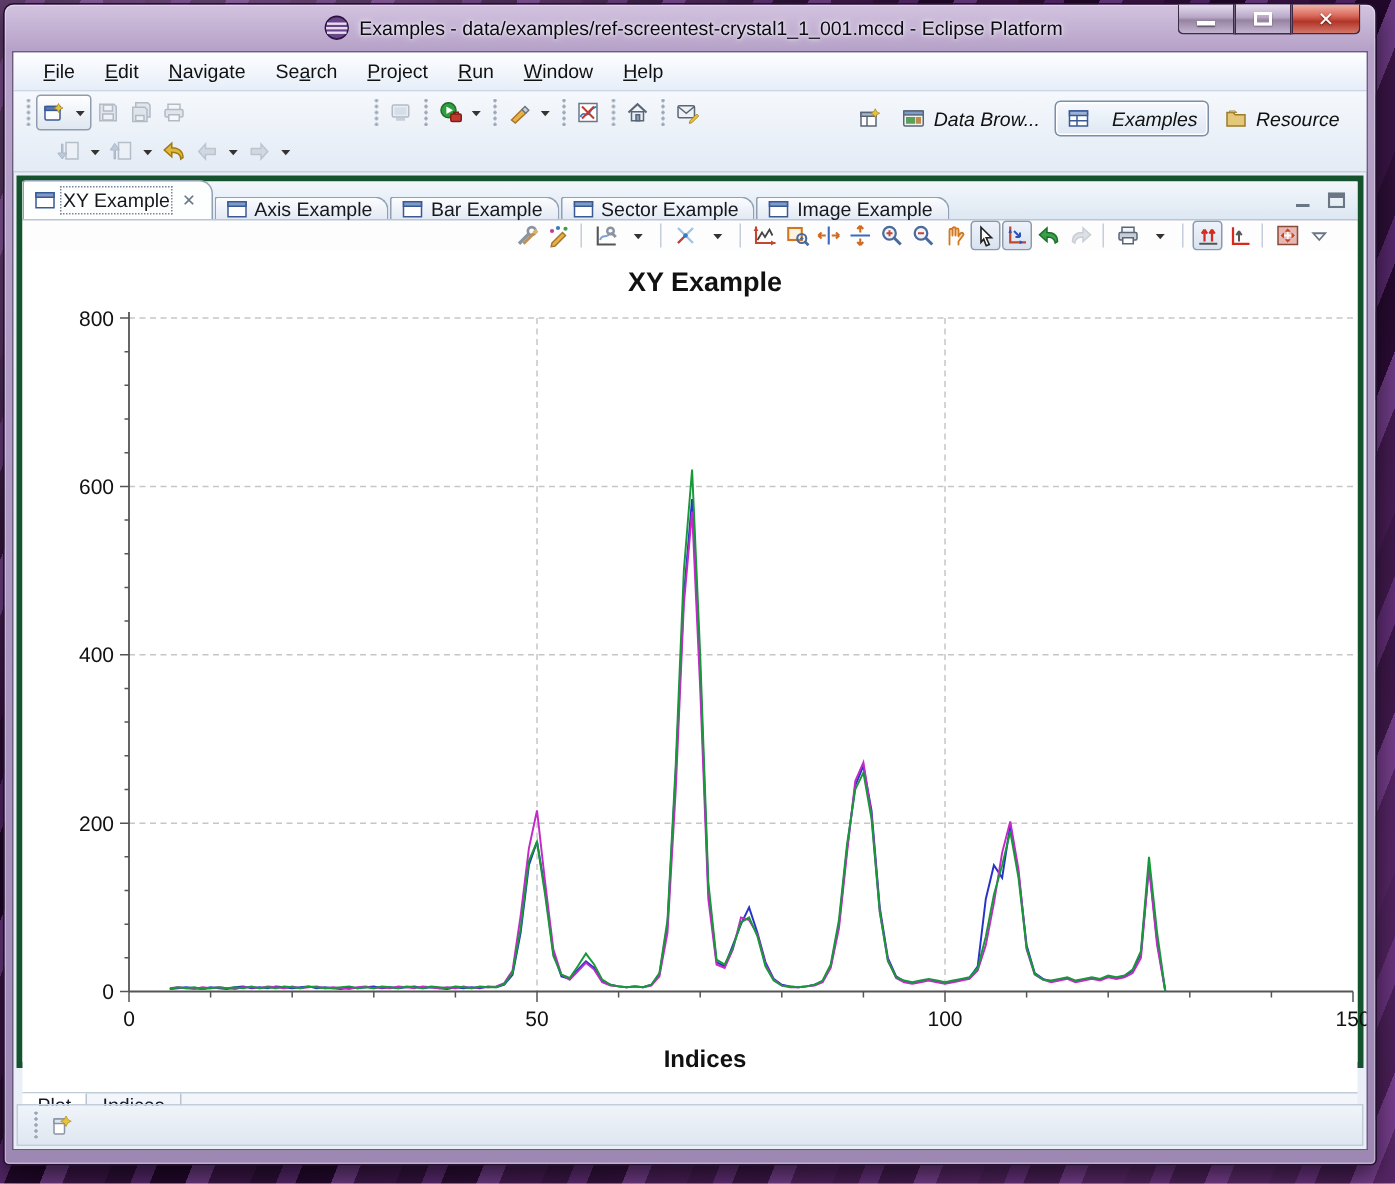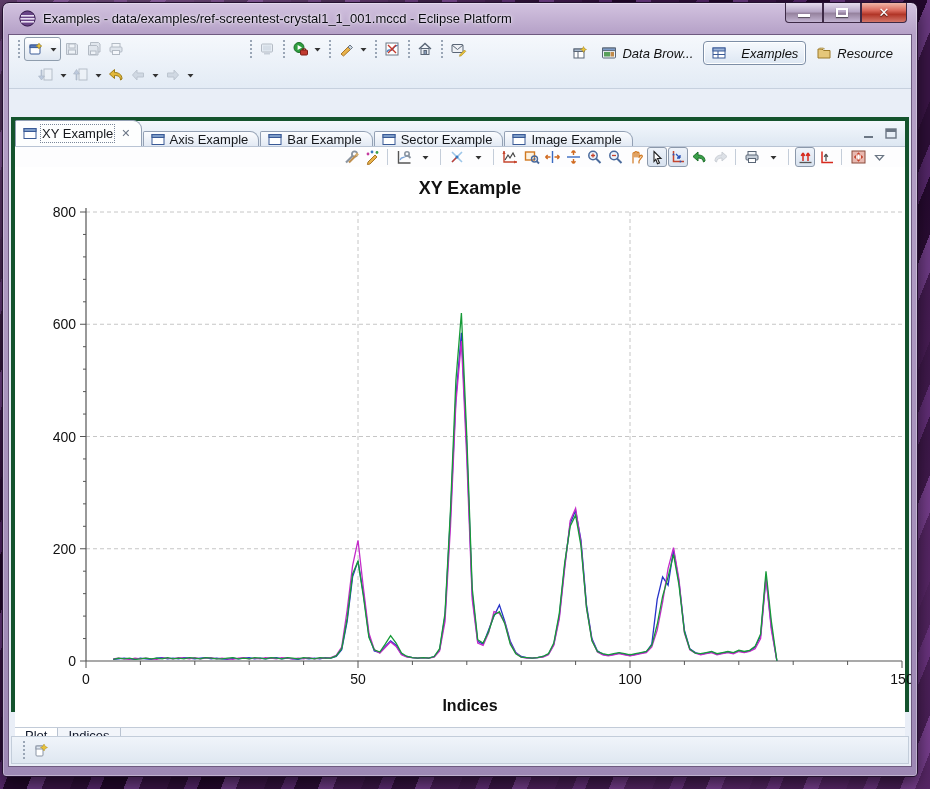--- a/index.html
+++ b/index.html
@@ -13,21 +13,21 @@
   }
   
   .win {
     position:absolute; left:2px; top:2px; width:916px; height:775px;
     border-radius:7px 7px 4px 4px;
     background:linear-gradient(180deg,#cdbcdc 0,#b4a0c6 28px,#a globalsized 0);
     background:linear-gradient(180deg,#d3c3e0 0,#b6a2c8 30px,#9d88b4 100%);
     border:1px solid #241030;
     box-shadow:0 0 0 1px rgba(255,255,255,.35) inset, 0 6px 18px rgba(0,0,0,.6);
   }
-  .titlebar { position:absolute; left:0; top:0; right:0; height:30px; display:flex; align-items:center; padding-left:16px; }
+  .titlebar { position:absolute; left:0; top:0; right:0; height:30px; display:flex; align-items:center; padding-left:4px;justify-content:center; }
   .title-text { font-size:13px; color:#0a0a12; margin-left:7px; text-shadow:0 0 5px rgba(255,255,255,.9),0 0 2px rgba(255,255,255,.9); white-space:nowrap; }
   .winbtns { position:absolute; right:10px; top:0; display:flex; }
   .winbtn {
     width:38px; height:20px; border:1px solid #3d2a46; border-top:none;
     background:linear-gradient(180deg,#e6ddee 0%,#b7a7c6 45%,#96839f 55%,#c3b4d2 100%);
     display:flex; align-items:center; justify-content:center;
     color:#fff; font-size:11px; text-shadow:0 1px 1px rgba(0,0,0,.6);
   }
   .winbtn:first-child { border-radius:0 0 0 4px; }
   .winbtn.close { width:46px; border-radius:0 0 4px 0;
@@ -108,20 +108,30 @@
       <div class="winbtn">
           <div class="maxglyph"></div>
         </div>
       <div class="winbtn close">
           <span class="closeglyph">✕</span>
         </div>
     </div>
   </div>
 
   <div class="winbody">
+    <div class="menubar">
+        <span class="menu-item"><u>F</u>ile</span>
+        <span class="menu-item"><u>E</u>dit</span>
+        <span class="menu-item"><u>N</u>avigate</span>
+        <span class="menu-item">Se<u>a</u>rch</span>
+        <span class="menu-item"><u>P</u>roject</span>
+        <span class="menu-item"><u>R</u>un</span>
+        <span class="menu-item"><u>W</u>indow</span>
+        <span class="menu-item"><u>H</u>elp</span>
+      </div>
 
     <div class="toolbar-area">
       <div class="tb-row first">
           <div class="grip"></div>
           <div class="combo">
             <div class="tb-btn">
               <svg class="icon" width="16" height="16" viewBox="0 0 16 16">
                 <rect x="2" y="4" width="10" height="9" rx="1" fill="#fdfdff" stroke="#3a5a96"></rect>
                 <rect x="2" y="4" width="10" height="2.6" fill="#5a7ab8" stroke="#3a5a96"></rect>
                 <path d="M11 2 l1 2 2 1 -2 1 -1 2 -1 -2 -2 -1 2 -1 z" fill="#e8c23a" stroke="#a8861d" stroke-width=".5"></path>

